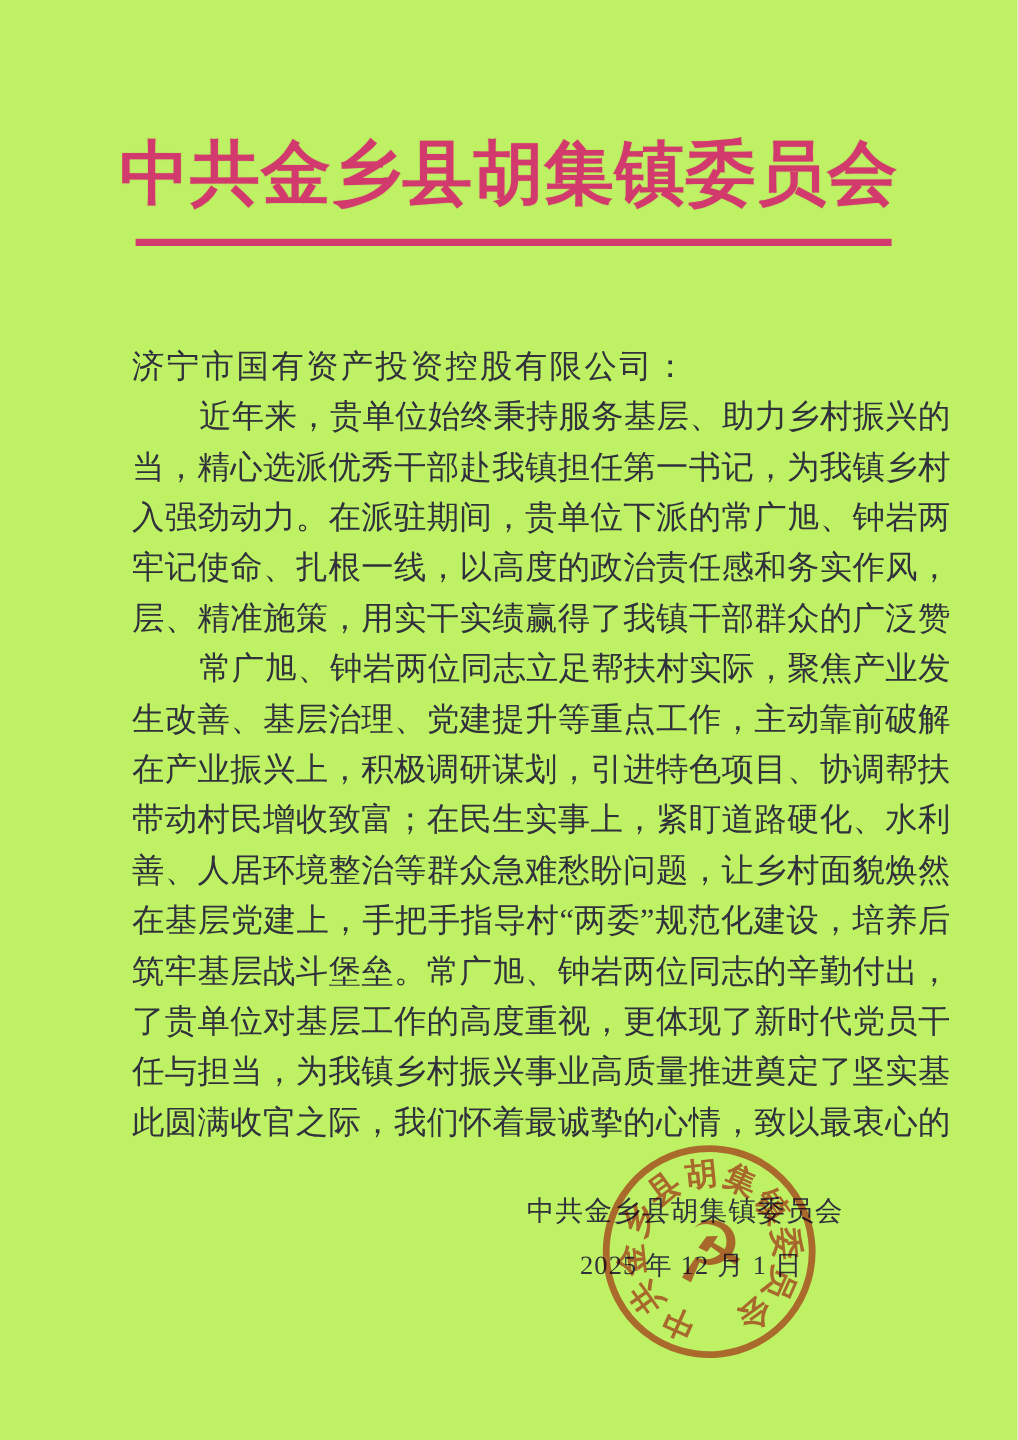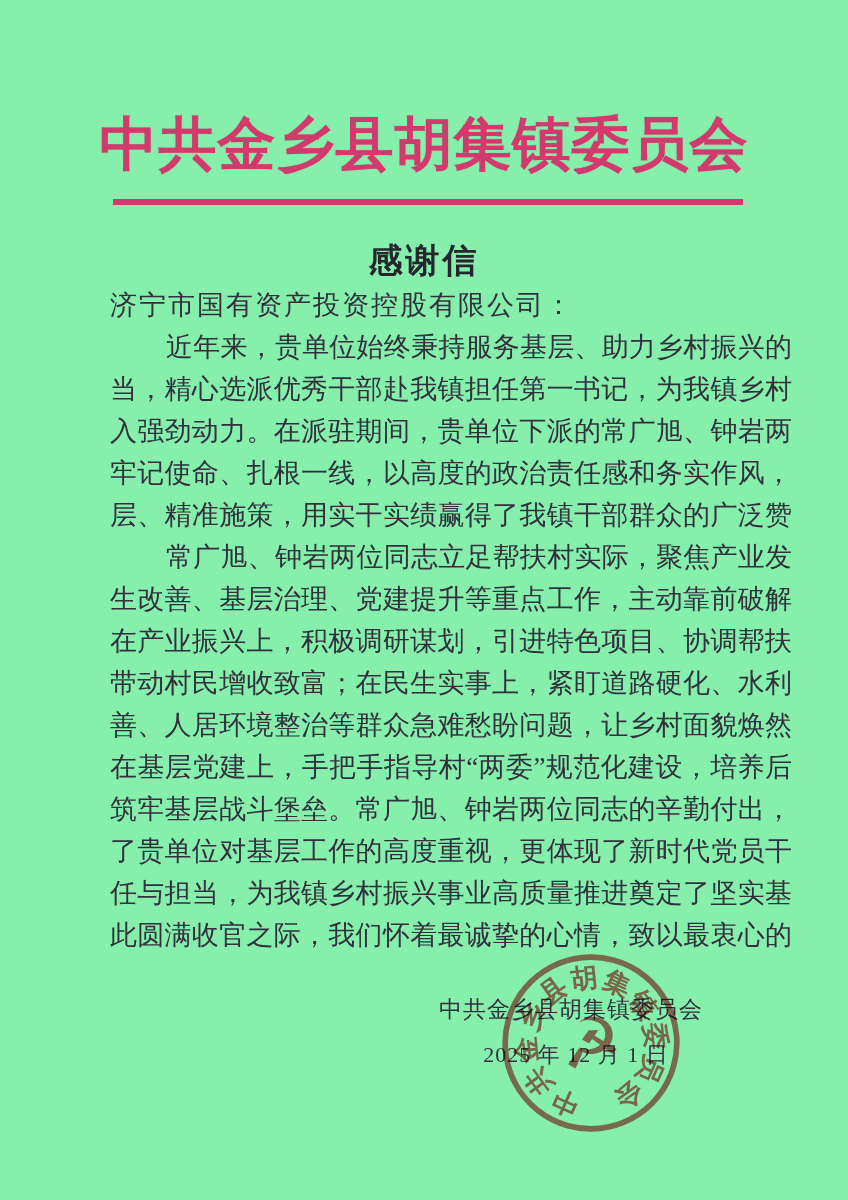--- a/index.html
+++ b/index.html
@@ -2,21 +2,21 @@
 <html><head>
 <meta charset="utf-8">
 <style>
   * { margin: 0; padding: 0; box-sizing: border-box; }
   html, body { background: #e8e8e8; }
   .page {
     position: relative;
     width: 848px;
     height: 1200px;
     margin: 0 auto;
-    background: #86efac;
+    background: #bef264;
     overflow: hidden;
     font-family: "Liberation Serif", "DejaVu Serif", serif;
   }
   .letterhead-title {
     position: absolute;
     top: 106px;
     left: 0;
     width: 100%;
     text-align: center;
     font-size: 58px;
@@ -107,21 +107,20 @@
 </style>
 </head>
 <body>
 
 <div class="page">
 
   <div class="letterhead-title">中共金乡县胡集镇委员会</div>
 
   <div class="red-rule"></div>
 
-  <div class="doc-title">感谢信</div>
 
   <div class="body-block">
     <div class="ln plain">济宁市国有资产投资控股有限公司：</div>
     <div class="ln indent">近年来，贵单位始终秉持服务基层、助力乡村振兴的责任担</div>
     <div class="ln">当，精心选派优秀干部赴我镇担任第一书记，为我镇乡村发展注</div>
     <div class="ln">入强劲动力。在派驻期间，贵单位下派的常广旭、钟岩两位同志</div>
     <div class="ln">牢记使命、扎根一线，以高度的政治责任感和务实作风，深耕基</div>
     <div class="ln">层、精准施策，用实干实绩赢得了我镇干部群众的广泛赞誉。</div>
     <div class="ln indent">常广旭、钟岩两位同志立足帮扶村实际，聚焦产业发展、民</div>
     <div class="ln">生改善、基层治理、党建提升等重点工作，主动靠前破解难题。</div>

